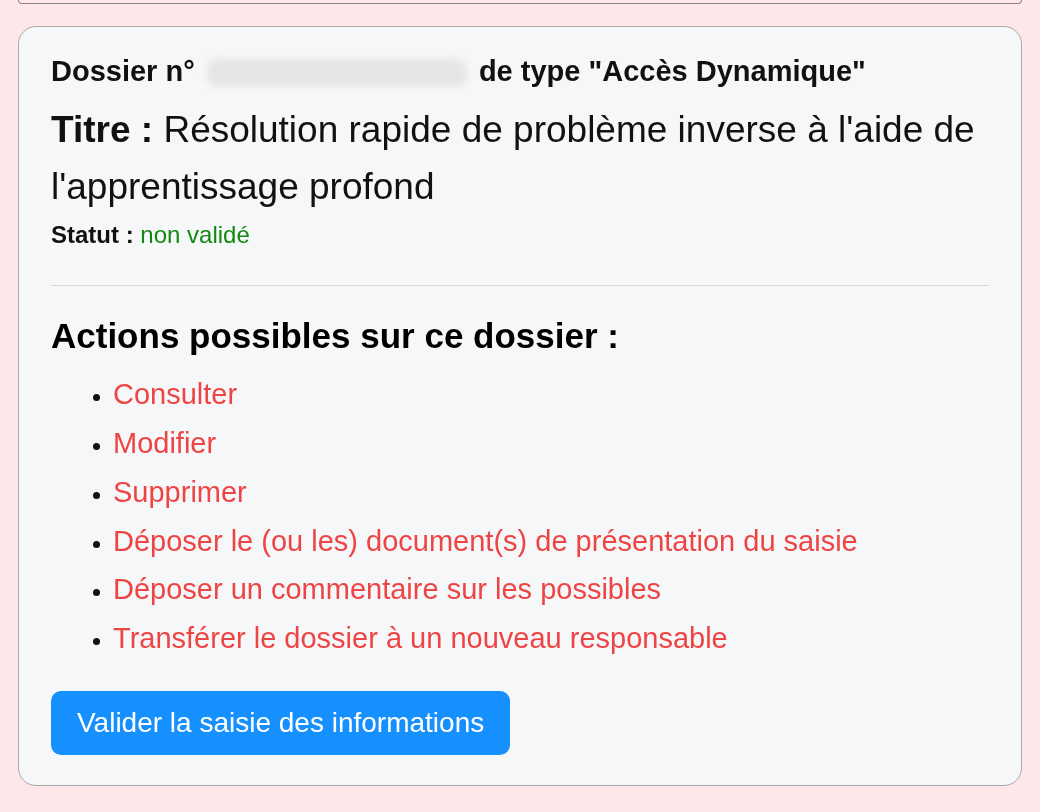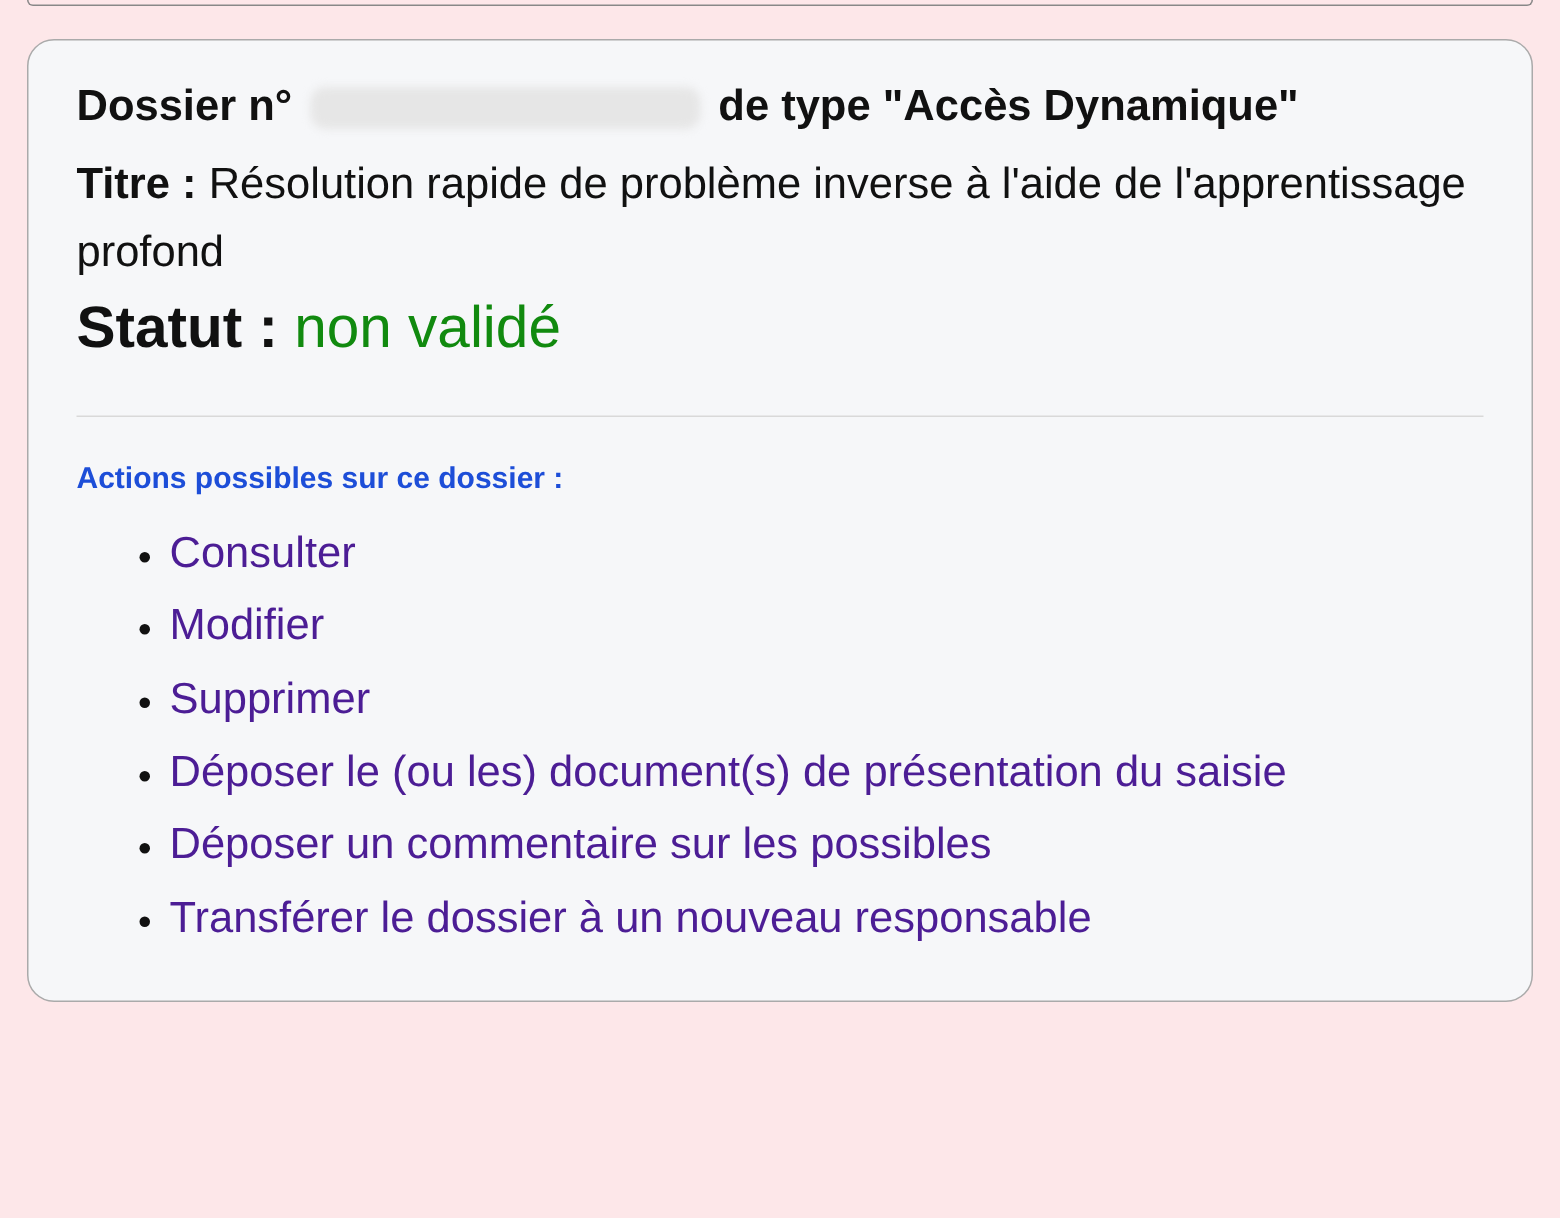--- a/index.html
+++ b/index.html
@@ -43,67 +43,67 @@
       display: inline-block;
       width: 260px;
       height: 28px;
       background: #e6e6e6;
       border-radius: 10px;
       vertical-align: middle;
       margin: 0 4px;
       filter: blur(3px);
     }
     .title-line {
-      font-size: 29px;
+      font-size: 37px;
       margin-top: 10px;
       line-height: 1.55;
       color: #111;
     }
     .title-line .bold {
       font-weight: 700;
     }
     .status-line {
-      font-size: 39px;
+      font-size: 24px;
       margin-top: 6px;
       color: #111;
     }
     .status-line .bold {
       font-weight: 700;
     }
     .status-value {
       color: #118a0f;
       font-weight: 400;
     }
     hr.divider {
       border: none;
       border-top: 1px solid #d9d9d9;
       margin: 36px 0 30px 0;
     }
     .actions-heading {
-      font-size: 20px;
+      font-size: 35px;
       font-weight: 700;
-      color: #1d4ed8;
+      color: #000000;
       margin-bottom: 14px;
     }
     ul.actions-list {
       list-style: disc;
       margin-left: 62px;
       padding: 0;
     }
     ul.actions-list li {
       font-size: 29px;
       line-height: 1.68;
       color: #111;
     }
     ul.actions-list li::marker {
       color: #111;
       font-size: 22px;
     }
     ul.actions-list a {
-      color: #4c1d95;
+      color: #ef4444;
       text-decoration: none;
     }
     .validate-btn {
       display: inline-block;
       margin-top: 28px;
       background: #168fff;
       color: #fff;
       font-size: 28px;
       font-weight: 400;
       border: none;
@@ -142,14 +142,15 @@
 
   <ul class="actions-list">
     <li><a href="#">Consulter</a></li>
     <li><a href="#">Modifier</a></li>
     <li><a href="#">Supprimer</a></li>
     <li><a href="#">Déposer le (ou les) document(s) de présentation du saisie</a></li>
     <li><a href="#">Déposer un commentaire sur les possibles</a></li>
     <li><a href="#">Transférer le dossier à un nouveau responsable</a></li>
   </ul>
 
+  <button class="validate-btn">Valider la saisie des informations</button>
 
 </div>
 
 </body></html>

